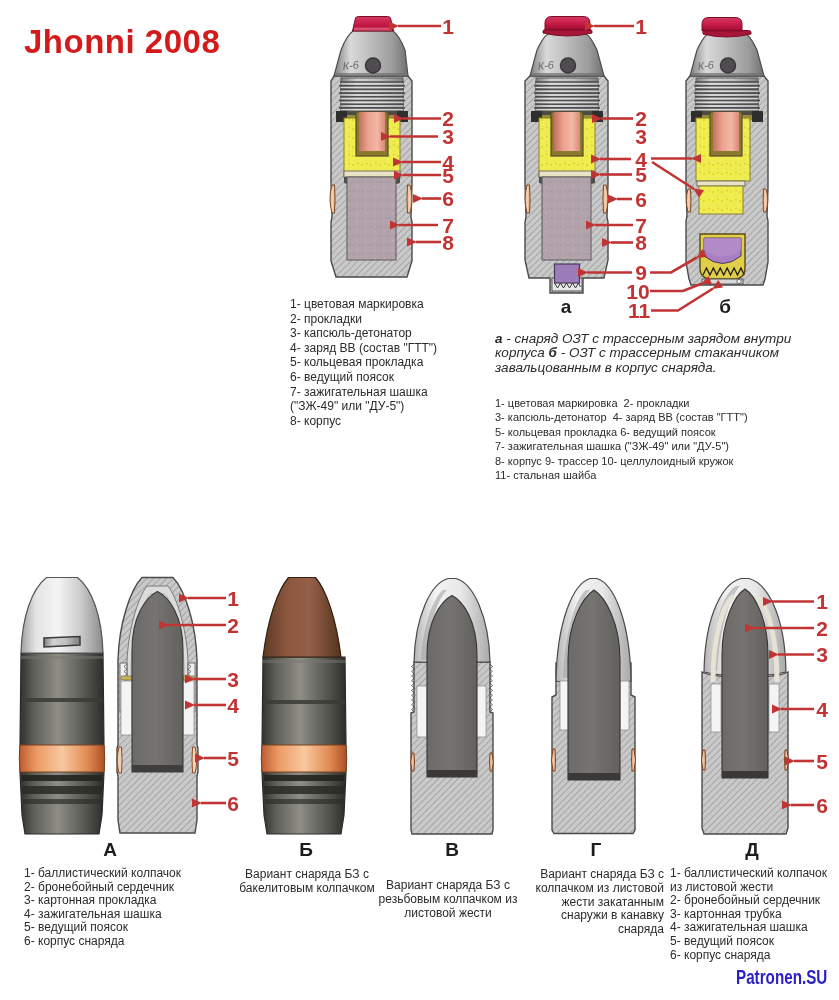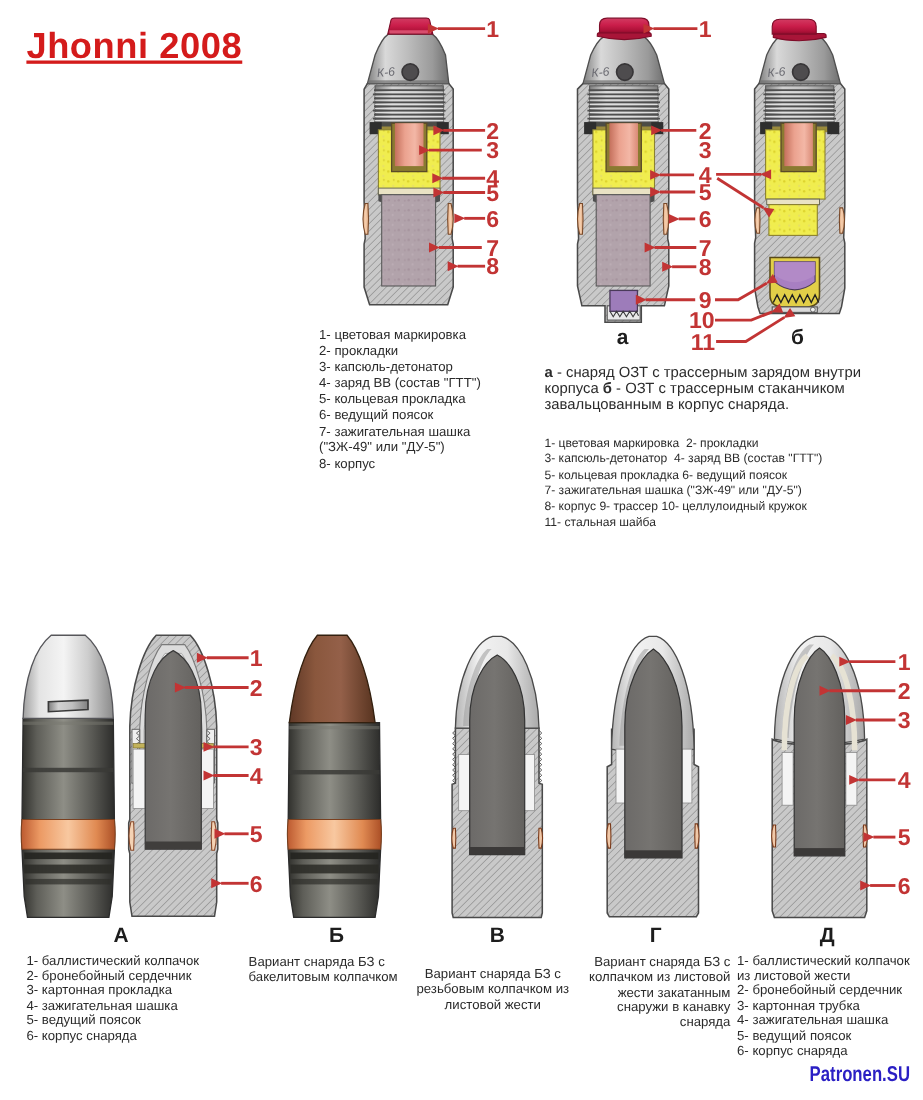--- a/index.html
+++ b/index.html
@@ -402,35 +402,35 @@
   <text class="num" x="822" y="768.5" text-anchor="middle">5</text>
   <text class="num" x="822" y="812.5" text-anchor="middle">6</text>
   <text class="lbl" x="110" y="856" text-anchor="middle">А</text>
   <text class="lbl" x="306" y="856" text-anchor="middle">Б</text>
   <text class="lbl" x="452" y="856" text-anchor="middle">В</text>
   <text class="lbl" x="596" y="856" text-anchor="middle">Г</text>
   <text class="lbl" x="752" y="856" text-anchor="middle">Д</text>
 </g>
 </svg>
 
-<div class="txt" style="left:24px;top:23px;font-size:33px;font-weight:bold;color:#d41b1b;letter-spacing:0.5px;text-decoration:underline;">Jhonni 2008</div>
+<div class="txt" style="left:24px;top:23px;font-size:33px;font-weight:bold;color:#d41b1b;letter-spacing:0.5px;">Jhonni 2008</div>
 
 <div class="txt" style="left:290px;top:297px;font-size:12px;line-height:14.6px;">
 1- цветовая маркировка<br>
 2- прокладки<br>
 3- капсюль-детонатор<br>
 4- заряд ВВ (состав "ГТТ")<br>
 5- кольцевая прокладка<br>
 6- ведущий поясок<br>
 7- зажигательная шашка<br>
 ("ЗЖ-49" или "ДУ-5")<br>
 8- корпус
 </div>
 
-<div class="txt" style="left:495px;top:332px;font-size:13.5px;line-height:14.4px;width:330px;">
+<div class="txt" style="left:495px;top:332px;font-size:13.5px;line-height:14.4px;width:330px;font-style:italic;">
 <b>а</b> - снаряд ОЗТ с трассерным зарядом внутри корпуса <b>б</b> - ОЗТ с трассерным стаканчиком завальцованным в корпус снаряда.
 </div>
 
 <div class="txt" style="left:495px;top:396px;font-size:11px;line-height:14.4px;">
 1- цветовая маркировка&nbsp; 2- прокладки<br>
 3- капсюль-детонатор&nbsp; 4- заряд ВВ (состав "ГТТ")<br>
 5- кольцевая прокладка 6- ведущий поясок<br>
 7- зажигательная шашка ("ЗЖ-49" или "ДУ-5")<br>
 8- корпус 9- трассер 10- целлулоидный кружок<br>
 11- стальная шайба
@@ -438,21 +438,21 @@
 
 <div class="txt" style="left:24px;top:867px;font-size:12px;line-height:13.6px;">
 1- баллистический колпачок<br>
 2- бронебойный сердечник<br>
 3- картонная прокладка<br>
 4- зажигательная шашка<br>
 5- ведущий поясок<br>
 6- корпус снаряда
 </div>
 
-<div class="txt" style="left:226px;top:868px;width:162px;font-size:12px;line-height:13.8px;">
+<div class="txt" style="left:226px;top:868px;width:162px;font-size:12px;line-height:13.8px;text-align:center;">
 Вариант снаряда БЗ с бакелитовым колпачком
 </div>
 
 <div class="txt" style="left:377px;top:868px;width:142px;font-size:12px;line-height:13.8px;text-align:center;margin-top:11px;">
 Вариант снаряда БЗ с резьбовым колпачком из листовой жести
 </div>
 
 <div class="txt" style="left:522px;top:868px;width:142px;font-size:12px;line-height:13.8px;text-align:right;">
 Вариант снаряда БЗ с колпачком из листовой жести закатанным снаружи в канавку снаряда
 </div>

